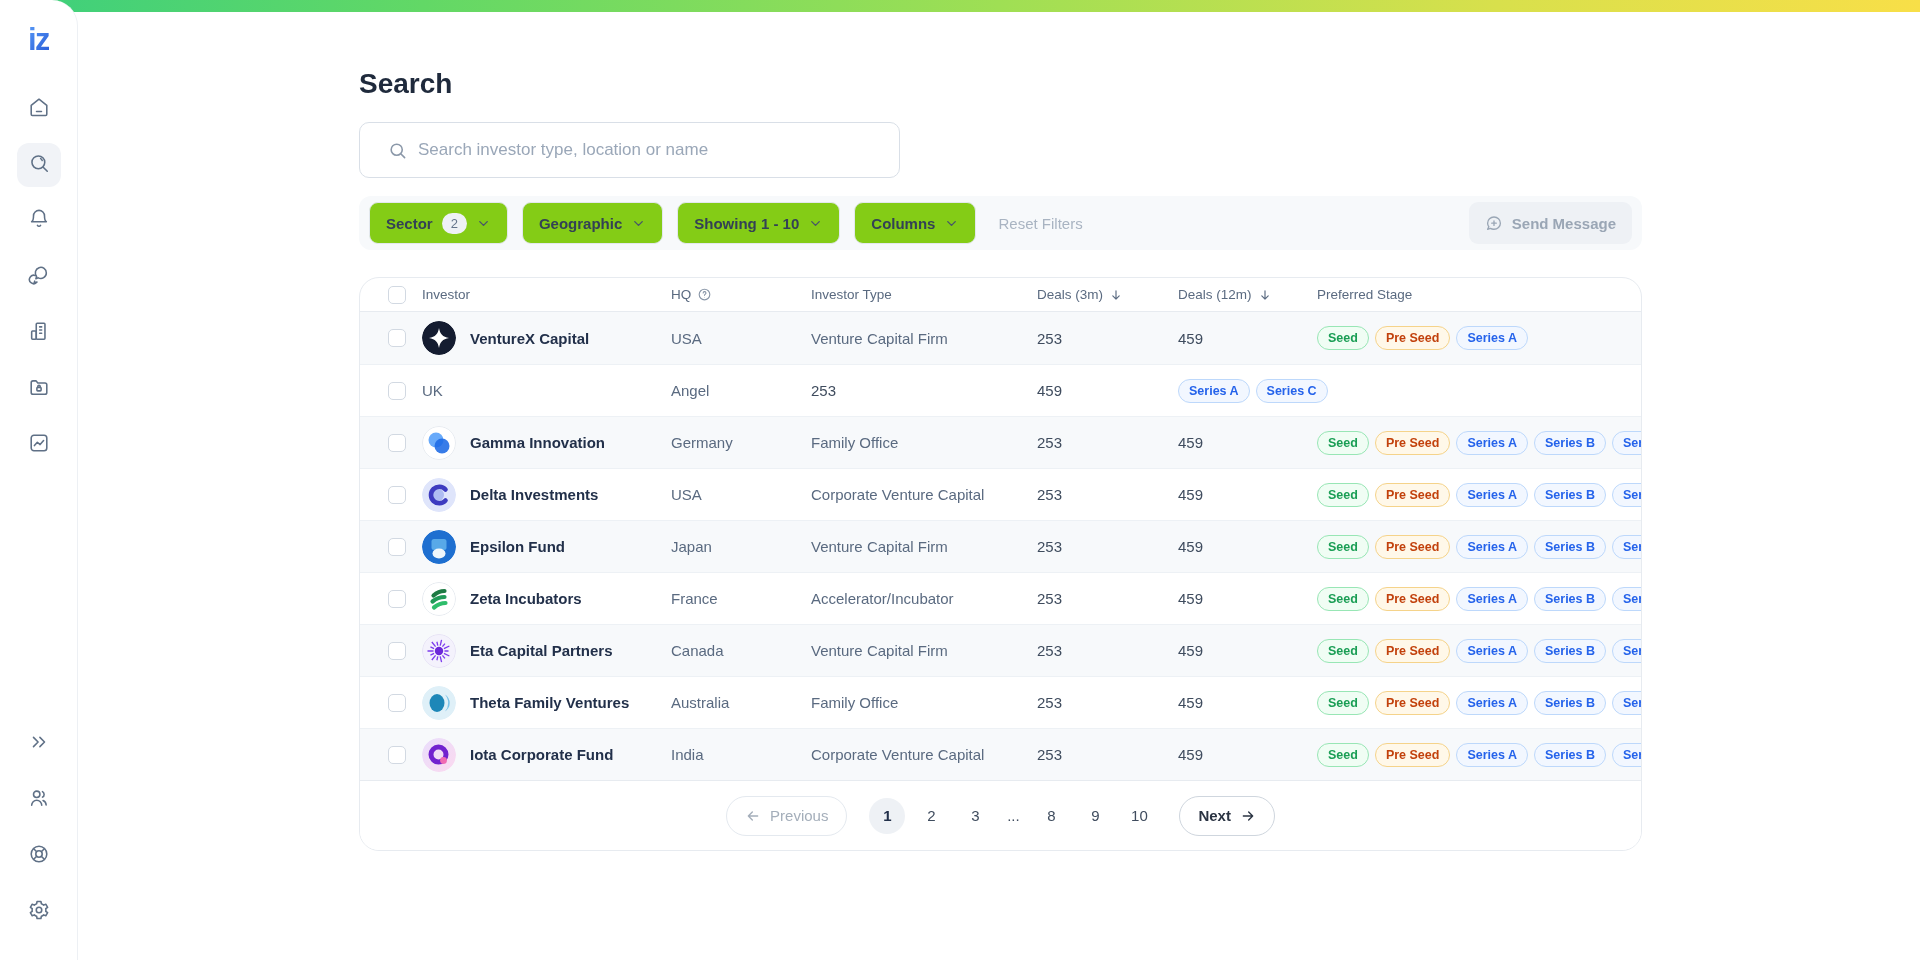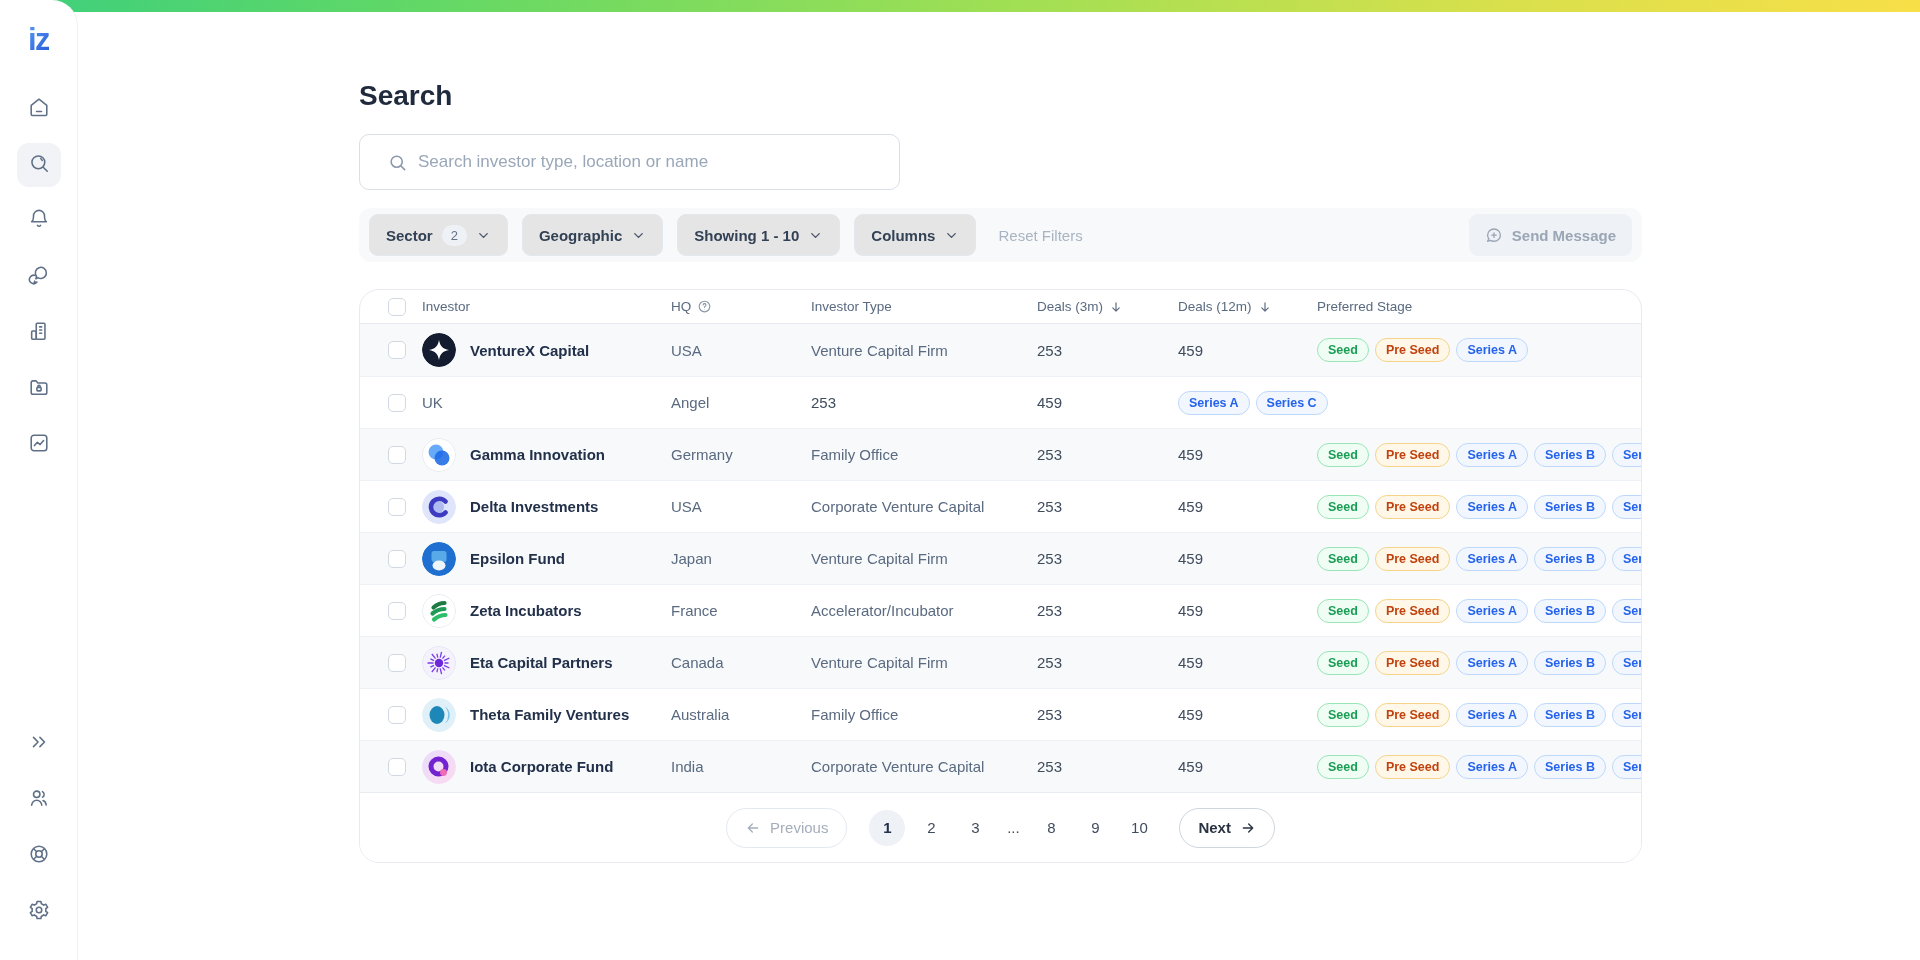--- a/index.html
+++ b/index.html
@@ -18,35 +18,35 @@
     background:linear-gradient(135deg,#5a9cf8,#2457d6);
     -webkit-background-clip:text; background-clip:text; color:transparent; cursor:pointer; }
   .nav-top { margin-top:29px; display:flex; flex-direction:column; gap:12px; }
   .nav-bottom { margin-top:auto; margin-bottom:26px; display:flex; flex-direction:column; gap:12px; }
   .nav-btn { width:44px; height:44px; border-radius:12px; display:flex; align-items:center;
     justify-content:center; cursor:pointer; }
   .nav-btn.active { background:#f1f3f7; }
   .nav-btn svg { stroke:#5f7086; }
 
   
-  .main { position:absolute; left:78px; top:24px; width:1842px; height:832px; }
+  .main { position:absolute; left:78px; top:12px; width:1842px; height:832px; }
   .content { padding-left:281px; padding-top:56px; }
   h1 { font-size:28px; font-weight:700; color:#1f2a3c; }
 
   .searchbox { margin-top:22px; width:541px; height:56px; border:1px solid #d9dfe7;
     border-radius:10px; display:flex; align-items:center; padding:0 28px; gap:11px; background:#fff; }
   .searchbox input { border:none; outline:none; flex:1; font-size:17px; color:#334155;
     font-family:"Liberation Sans", sans-serif; background:transparent; }
   .searchbox input::placeholder { color:#9aa7b8; }
 
   
   .filterbar { margin-top:18px; width:1283px; height:54px; background:#f7f9fb; border-radius:12px;
     display:flex; align-items:center; justify-content:space-between; padding:0 10px; }
   .filter-left { display:flex; align-items:center; gap:14px; }
-  .fbtn { height:42px; background:#e5e5e5; border:1px solid #e3e8ee; border-radius:9px;
+  .fbtn { height:42px; background:#84cc16; border:1px solid #e3e8ee; border-radius:9px;
     display:flex; align-items:center; gap:9px; padding:0 16px; font-size:15px; font-weight:600;
     color:#334155; cursor:pointer; }
   .count-badge { background:#eef1f5; border-radius:99px; font-size:13px; font-weight:500;
     color:#64748b; padding:3px 9px; }
   .reset { font-size:15px; color:#a9b4c2; font-weight:500; margin-left:8px; cursor:default; }
   .send-btn { height:42px; background:#eef1f5; border-radius:9px; display:flex; align-items:center;
     gap:9px; padding:0 16px; font-size:15px; font-weight:600; color:#9aa6b5; cursor:default; }
 
   
   .table { margin-top:27px; width:1283px; border:1px solid #e7ebf0; border-radius:20px;

